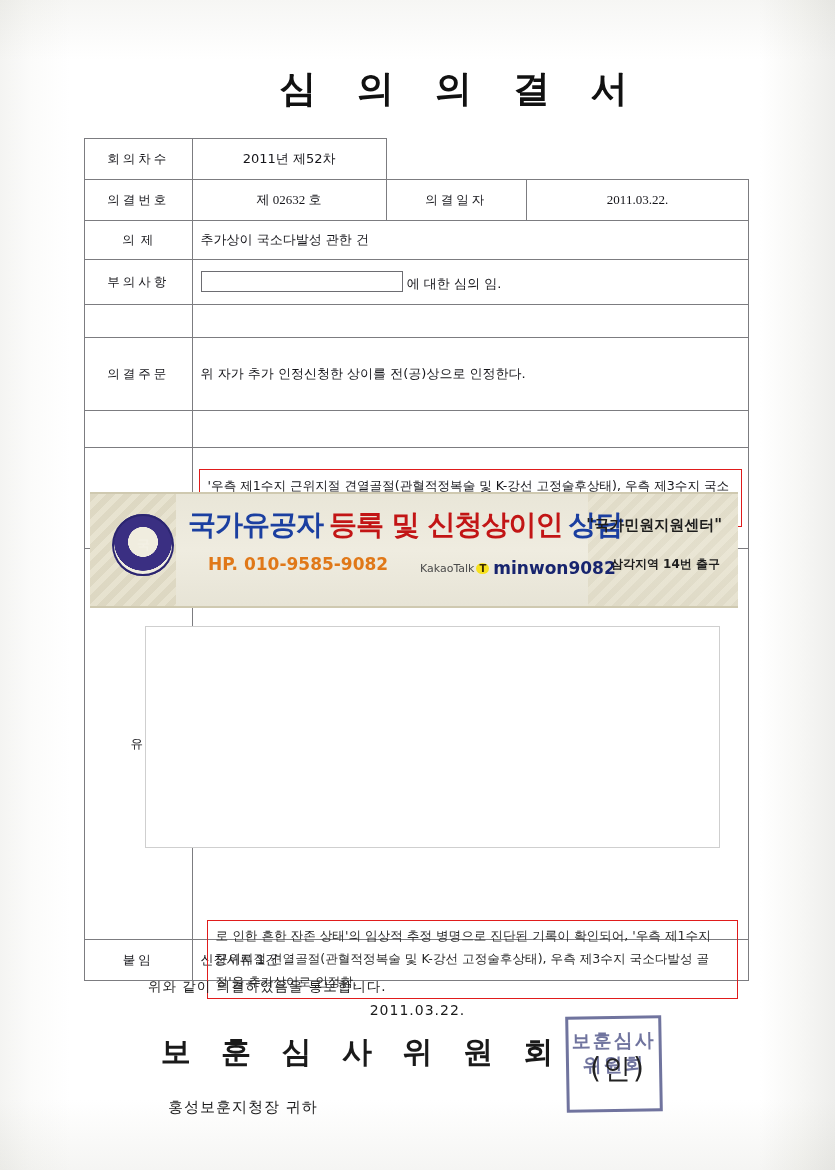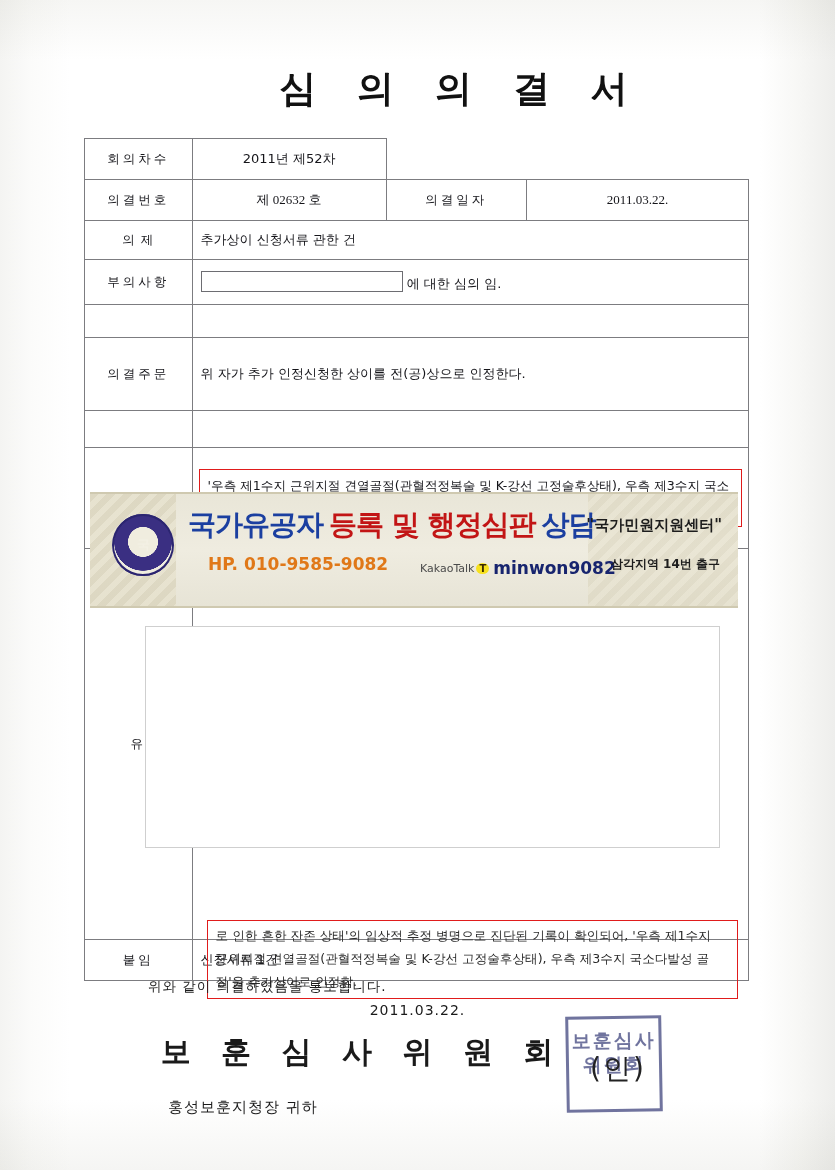--- a/index.html
+++ b/index.html
@@ -349,21 +349,21 @@
         <td style="border:none"></td>
       </tr>
       <tr class="row-h2">
         <td class="lbl">의결번호</td>
         <td class="center">제  02632  호</td>
         <td class="val-lbl-vcenter">의결일자</td>
         <td class="center">2011.03.22.</td>
       </tr>
       <tr class="row-h3">
         <td class="lbl tight">의      제</td>
-        <td class="val" colspan="3">추가상이 신청서류 관한 건</td>
+        <td class="val" colspan="3">추가상이 국소다발성 관한 건</td>
       </tr>
       <tr class="row-h4">
         <td class="lbl">부의사항</td>
         <td class="val" colspan="3">
           <span class="blankbox"></span>
           <span>에 대한 심의 임.</span>
         </td>
       </tr>
       <tr class="row-spacer">
         <td></td>
@@ -399,21 +399,21 @@
         <td class="val" colspan="3">신청서류  1건</td>
       </tr>
     </tbody>
   </table>
 
   <div class="ad">
     <div class="ad-emblem">
       <span>국</span>
     </div>
     <div class="ad-main">
-      <span class="b1">국가유공자</span><span class="b2">등록 및 행정심판</span><span class="b3">상담</span>
+      <span class="b1">국가유공자</span><span class="b2">등록 및 신청상이인</span><span class="b3">상담</span>
     </div>
     <div class="ad-phone">HP. 010-9585-9082</div>
     <div class="ad-kakao">
       <span>KakaoTalk</span><b>T</b><span class="kk">minwon9082</span>
     </div>
     <div class="ad-right1">"국가민원지원센터"</div>
     <div class="ad-right2">삼각지역 14번 출구</div>
   </div>
 
   <div class="whitebox"></div>

